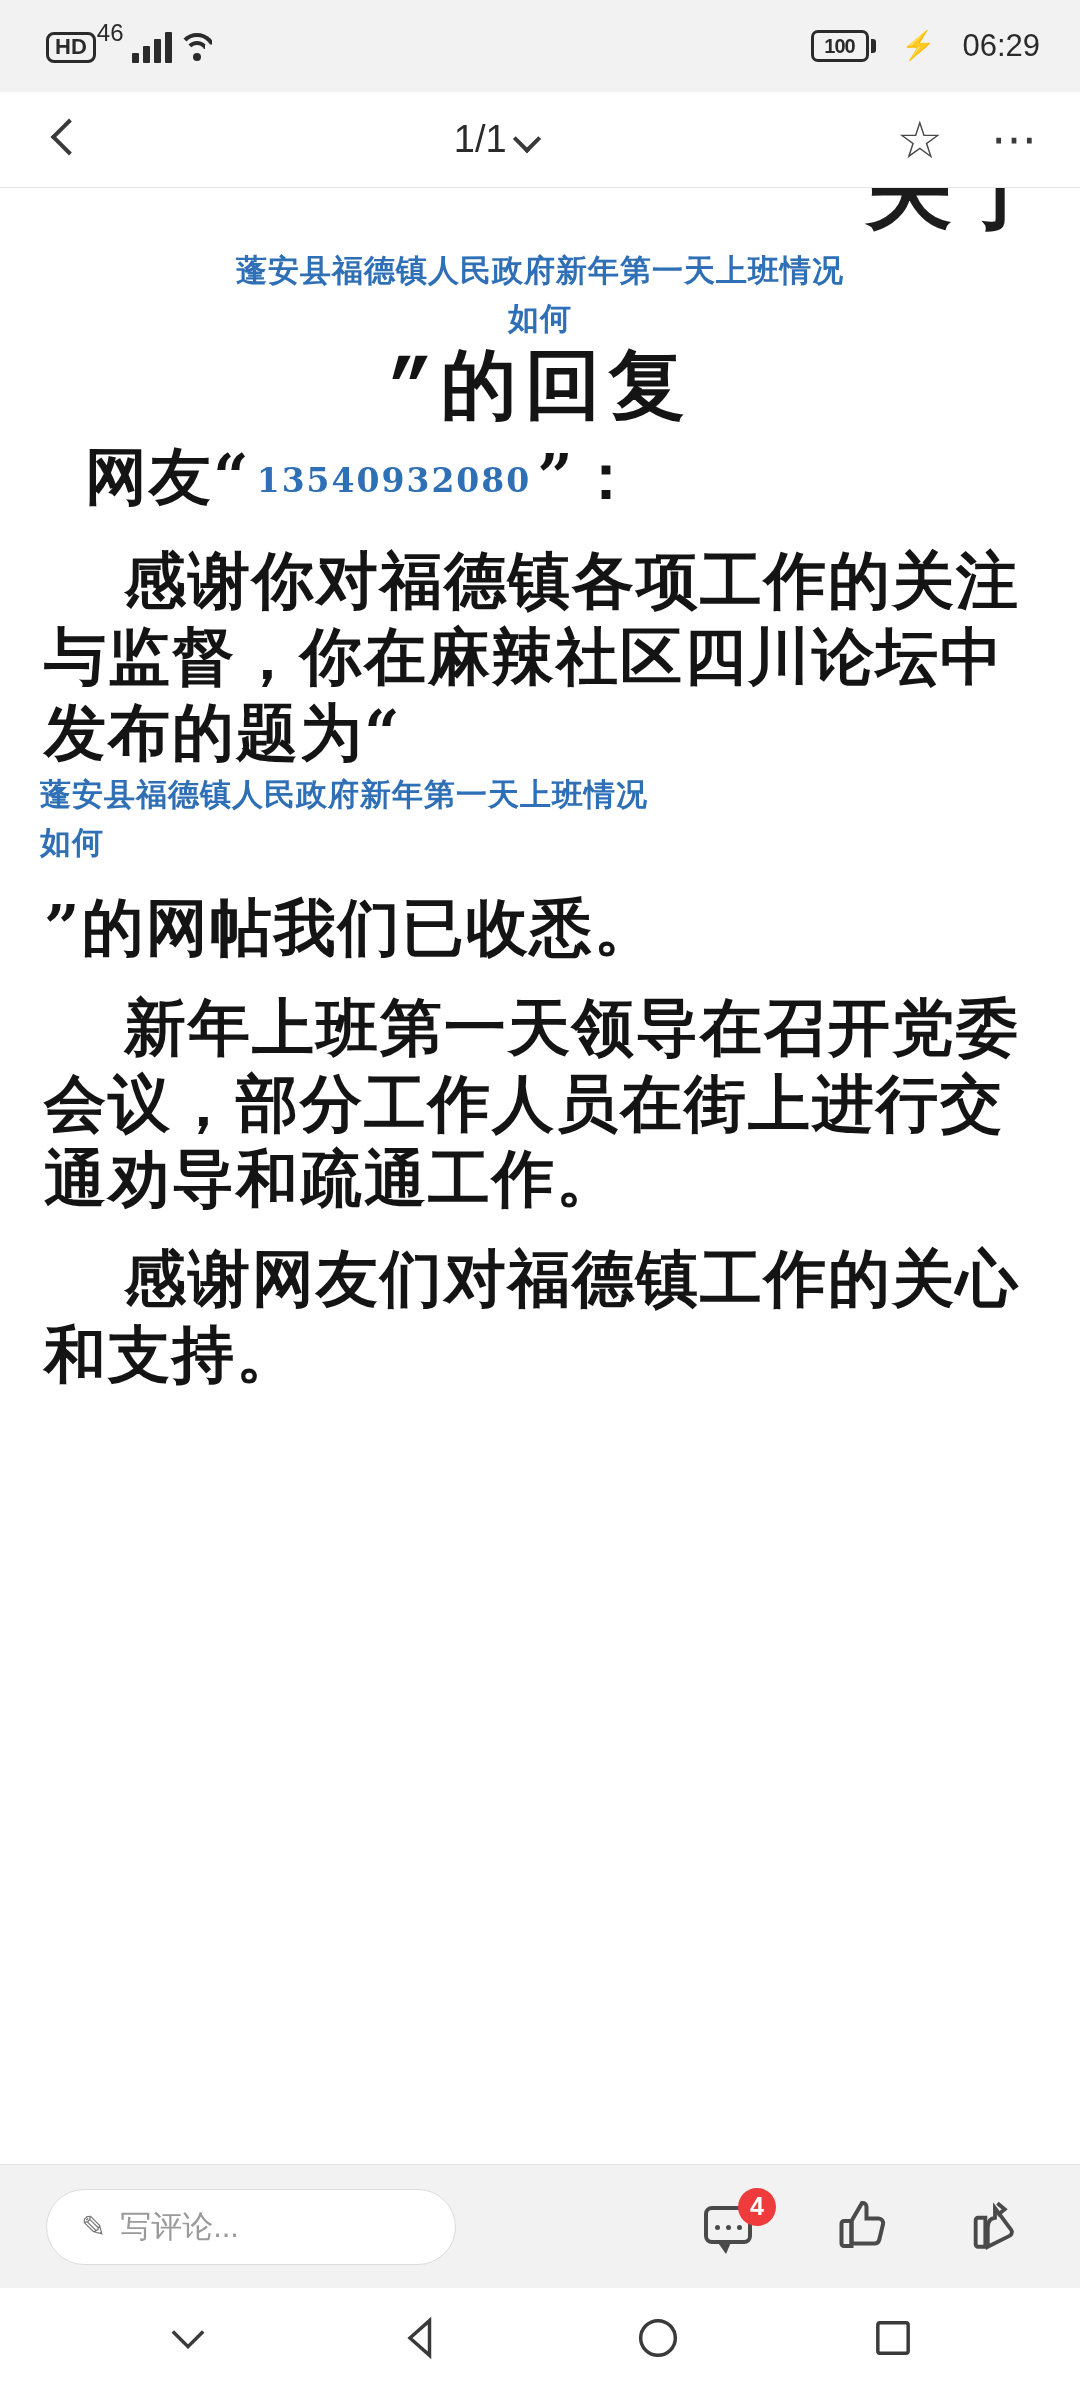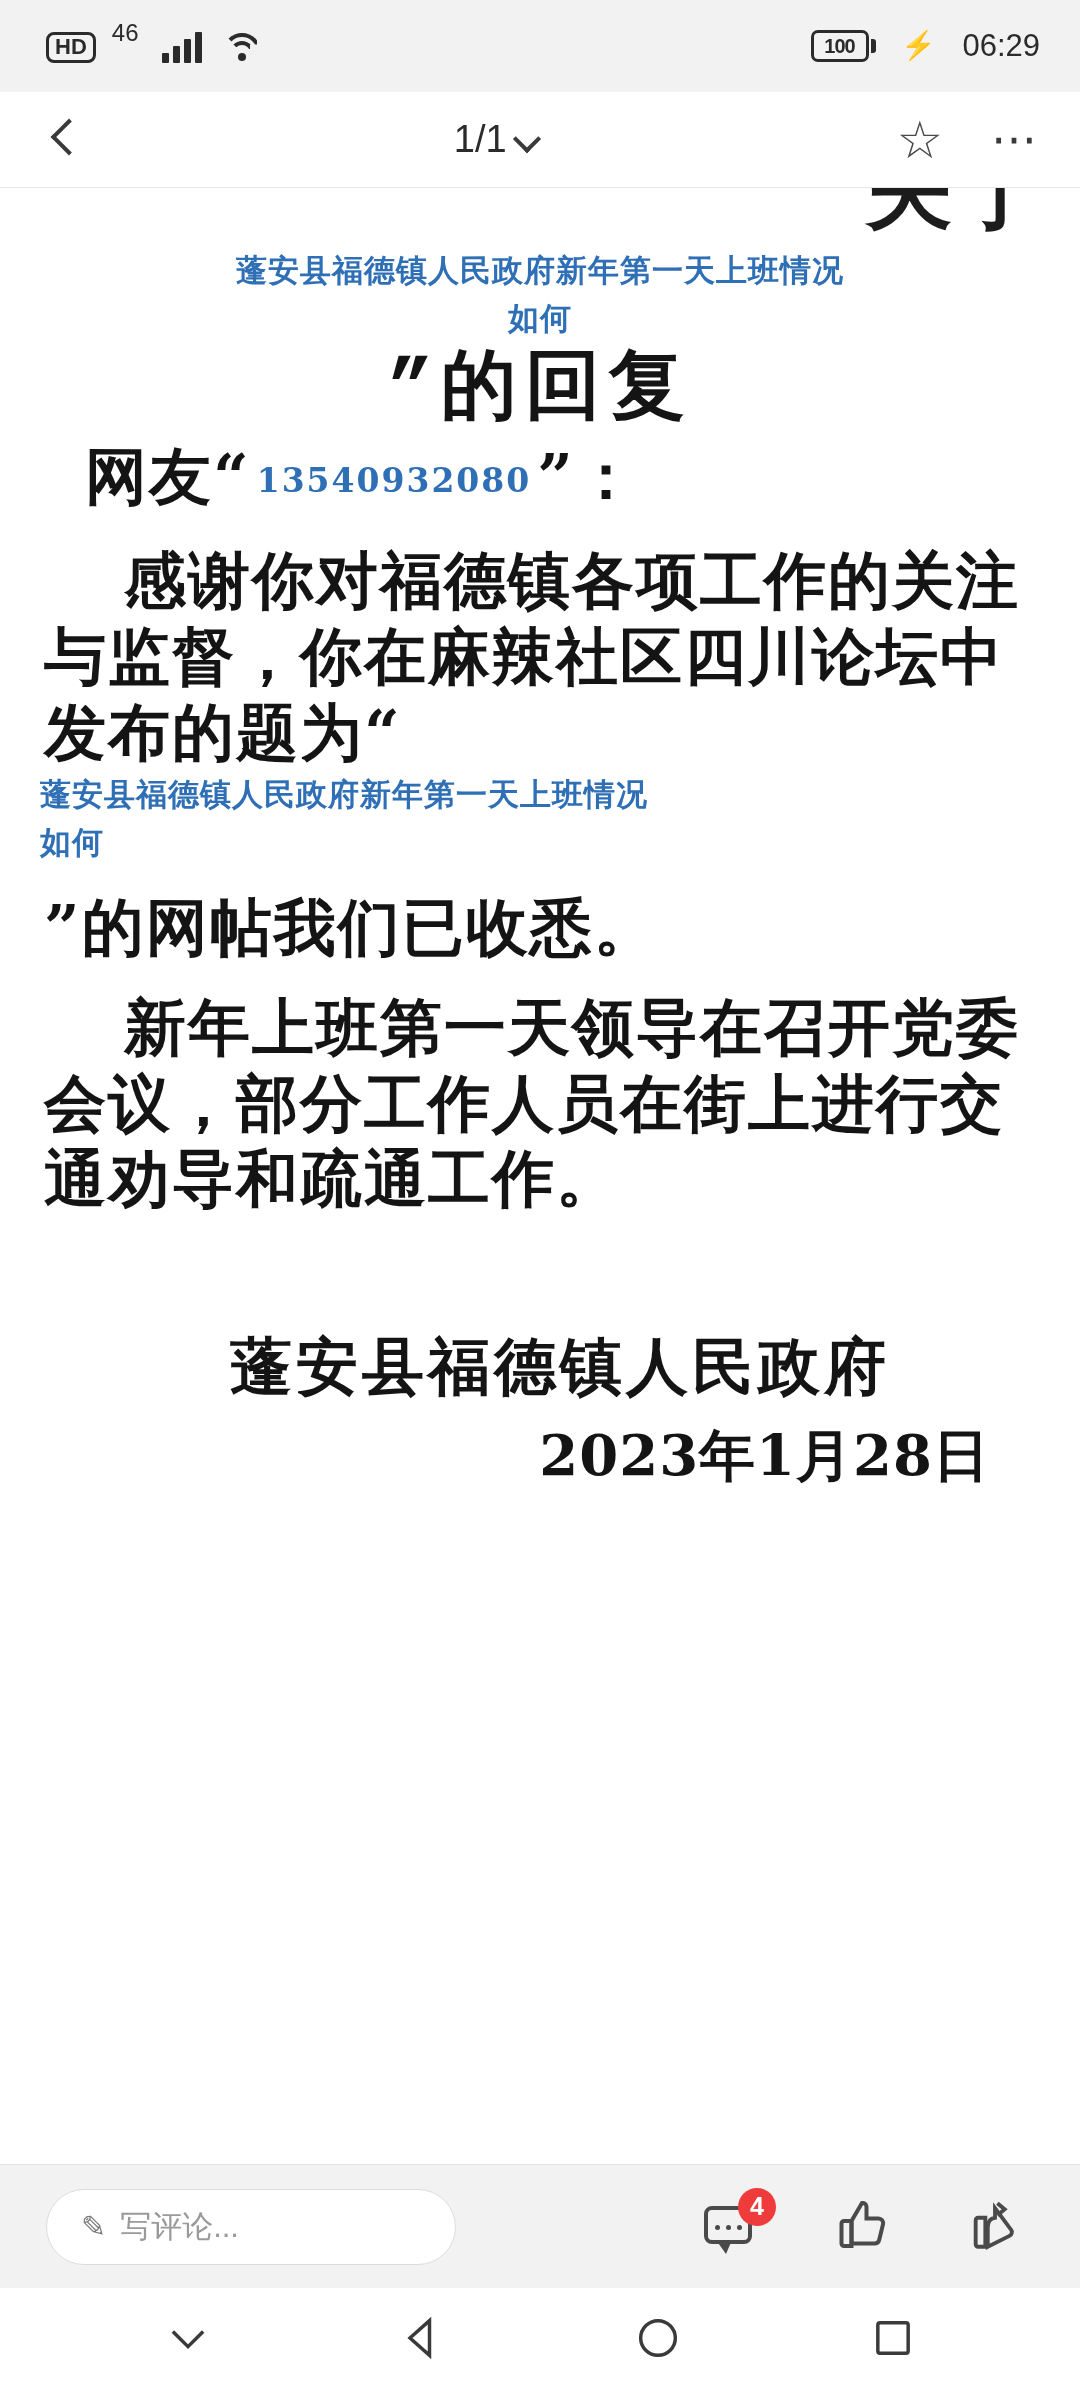--- a/index.html
+++ b/index.html
@@ -22,21 +22,21 @@
   
   .statusbar {
     height: 92px;
     background: #f2f2f2;
     display: flex;
     align-items: center;
     justify-content: space-between;
     padding: 0 40px 0 46px;
     flex: 0 0 auto;
   }
-  .status-left { display: flex; align-items: flex-end; gap: 20px; }
+  .status-left { display: flex; align-items: flex-end; gap: 5px; }
   .hd-badge {
     border: 3px solid #2b2b2b;
     border-radius: 8px;
     font-size: 22px;
     font-weight: bold;
     color: #2b2b2b;
     padding: 1px 6px 2px 6px;
     line-height: 1;
   }
   .net-gen {
@@ -373,25 +373,22 @@
       <span>”：</span>
     </div>
 
     <div class="body-p">感谢你对福德镇各项工作的关注与监督，你在麻辣社区四川论坛中发布的题为“</div>
 
     <div class="blue-line left">蓬安县福德镇人民政府新年第一天上班情况</div>
     <div class="blue-line left">如何</div>
 
     <div class="body-p noindent">”的网帖我们已收悉。</div>
     <div class="body-p">新年上班第一天领导在召开党委会议，部分工作人员在街上进行交通劝导和疏通工作。</div>
-
-    <div class="sign">
-      <div class="org">蓬安县福德镇人民政府</div>
-      <div class="date">2023年1月28日</div>
-    </div>
+    <div class="body-p">感谢网友们对福德镇工作的关心和支持。</div>
+
   </div>
 
   <div class="commentbar">
     <div class="comment-input">
       <span class="pencil">✎</span>
       <span class="ph">写评论...</span>
     </div>
     <div class="actions">
       <div class="icon-btn">
         <span class="bubble">

